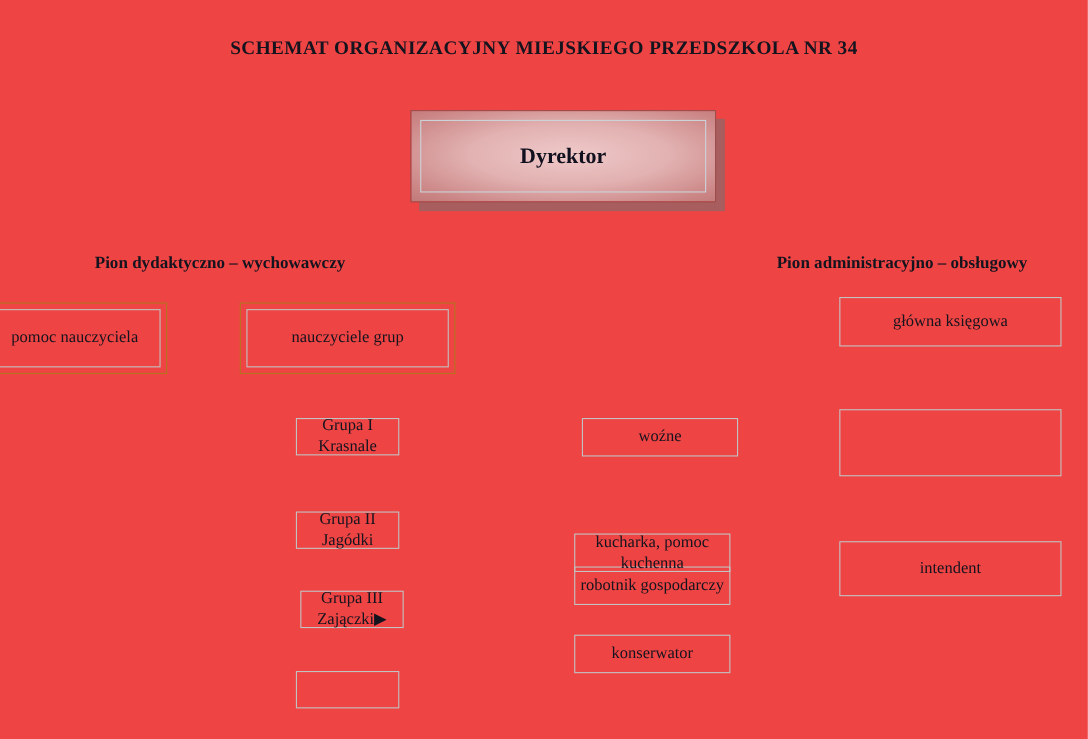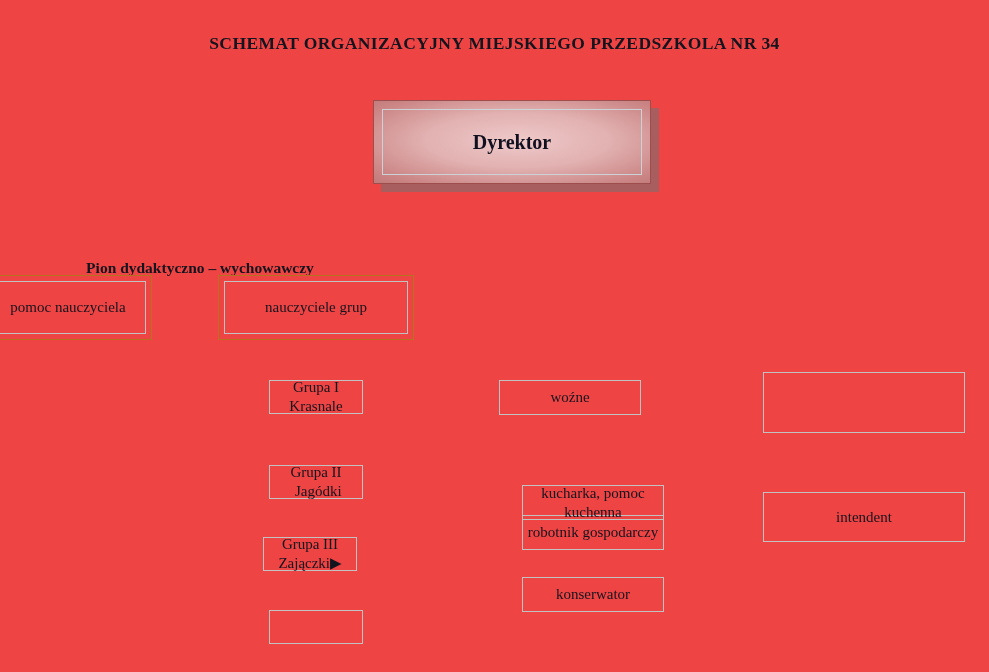--- a/index.html
+++ b/index.html
@@ -84,74 +84,79 @@
   <div class="line" style="left:673px;top:521px;width:26px;height:2px;"></div>
   <div class="line" style="left:673px;top:601px;width:26px;height:2px;"></div>
   <div class="line" style="left:697px;top:388px;width:2px;height:215px;"></div>
   <div class="line" style="left:697px;top:497px;width:61px;height:2px;"></div>
 
   <div class="box box-red" style="left:373px;top:100px;width:278px;height:84px;">
     <div class="inner"></div>
     <div class="lbl">Dyrektor</div>
   </div>
 
-  <div class="pion-label" style="left:40px;top:231px;width:320px;margin-top:28px;">Pion dydaktyczno – wychowawczy</div>
+  <div class="pion-label" style="left:40px;top:231px;width:320px;">Pion dydaktyczno – wychowawczy</div>
+  <div class="pion-label" style="left:660px;top:231px;width:320px;">Pion administracyjno – obsługowy</div>
 
   <div class="box box-orange" style="left:-16px;top:275px;width:168px;height:65px;">
     <div class="inner"></div>
     <div class="lbl">pomoc nauczyciela</div>
   </div>
 
   <div class="box box-orange" style="left:218px;top:275px;width:196px;height:65px;">
     <div class="inner"></div>
     <div class="lbl">nauczyciele grup</div>
   </div>
 
   <div class="box box-pink" style="left:264px;top:375px;width:104px;height:44px;">
     <div class="inner"></div>
     <div class="lbl"><span class="g-line1">Grupa  I</span><br>
       <span>Krasnale</span></div>
   </div>
 
-  <div class="box box-pink" style="left:264px;top:460px;width:104px;height:44px;text-align:right;">
+  <div class="box box-pink" style="left:264px;top:460px;width:104px;height:44px;">
     <div class="inner"></div>
     <div class="lbl"><span class="g-line1">Grupa  II</span><br>
       <span>Jagódki</span></div>
   </div>
 
-  <div class="box box-pink" style="left:258px;top:532px;width:104px;height:44px;">
+  <div class="box box-pink" style="left:268px;top:532px;width:104px;height:44px;">
     <div class="inner"></div>
     <div class="lbl"><span class="g-line1">Grupa  III</span><br>
       <span>Zajączki</span><span class="g-marker">▶</span></div>
   </div>
 
   <div class="box box-pink" style="left:264px;top:605px;width:104px;height:44px;">
     <div class="inner"></div>
   </div>
 
-  <div class="box box-green" style="left:494px;top:375px;width:152px;height:45px;align-items:center;">
+  <div class="box box-green" style="left:524px;top:375px;width:152px;height:45px;align-items:center;">
     <div class="inner"></div>
     <div class="lbl">woźne</div>
   </div>
 
   <div class="box box-green" style="left:517px;top:448px;width:152px;height:45px;margin-top:32px;">
     <div class="inner"></div>
     <div class="lbl">kucharka, pomoc kuchenna</div>
   </div>
 
   <div class="box box-green" style="left:517px;top:510px;width:152px;height:45px;">
     <div class="inner"></div>
     <div class="lbl">robotnik gospodarczy</div>
   </div>
 
   <div class="box box-green" style="left:517px;top:572px;width:152px;height:45px;">
     <div class="inner"></div>
     <div class="lbl">konserwator</div>
   </div>
 
+  <div class="box box-purple" style="left:758px;top:265px;width:212px;height:55px;">
+    <div class="inner"></div>
+    <div class="lbl">główna księgowa</div>
+  </div>
 
   <div class="box box-purple" style="left:758px;top:367px;width:212px;height:71px;">
     <div class="inner"></div>
   </div>
 
   <div class="box box-purple" style="left:758px;top:487px;width:212px;height:60px;">
     <div class="inner"></div>
     <div class="lbl">intendent</div>
   </div>
 

